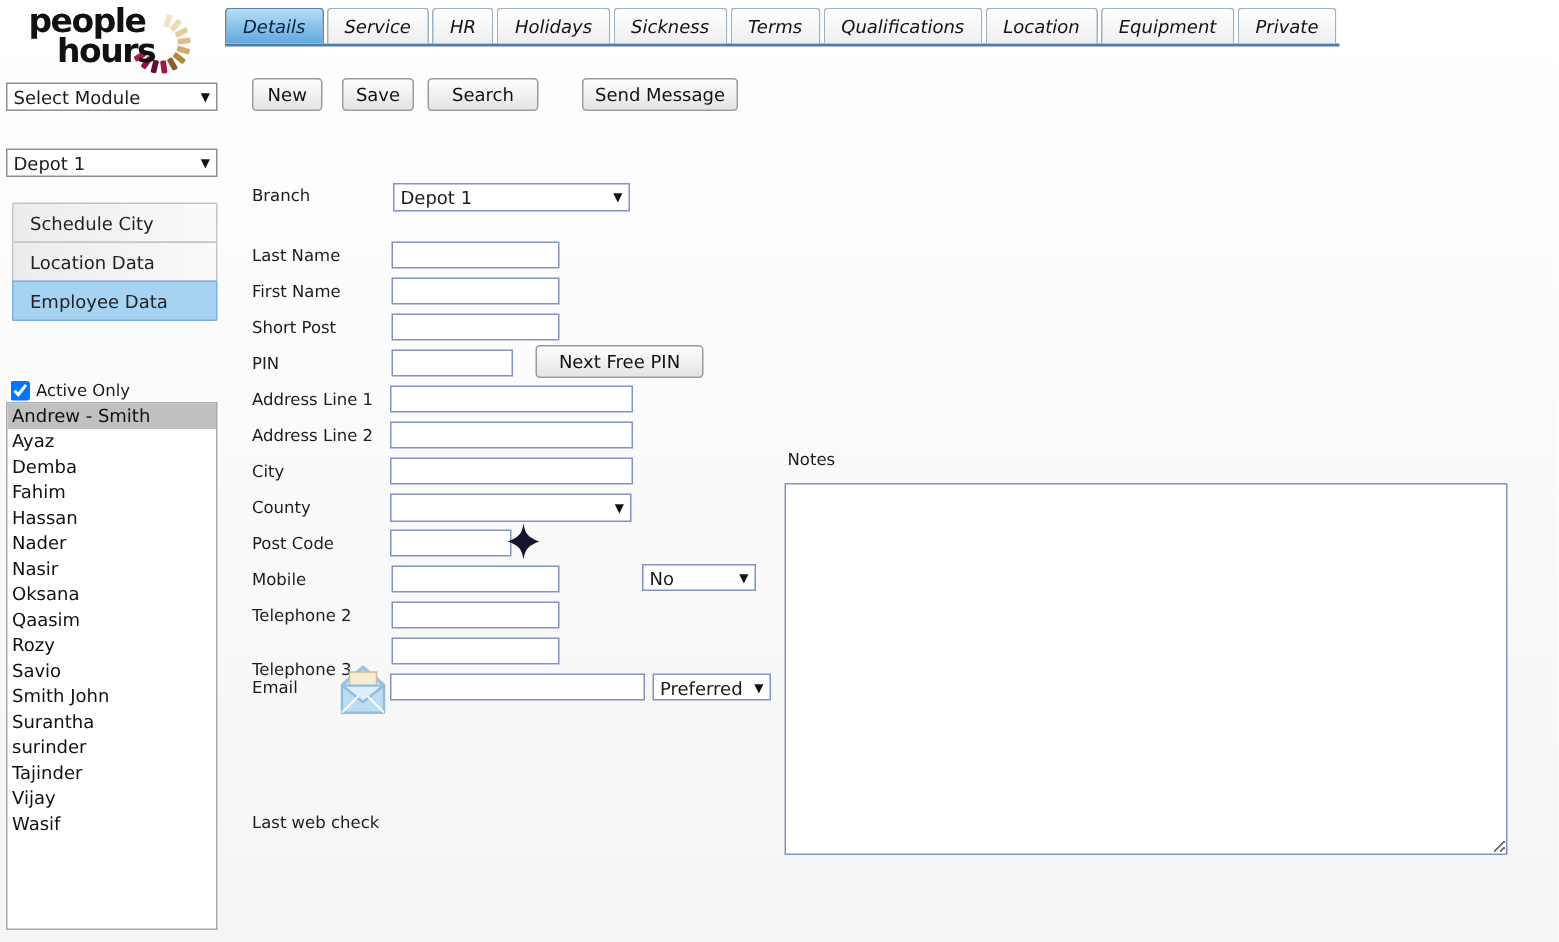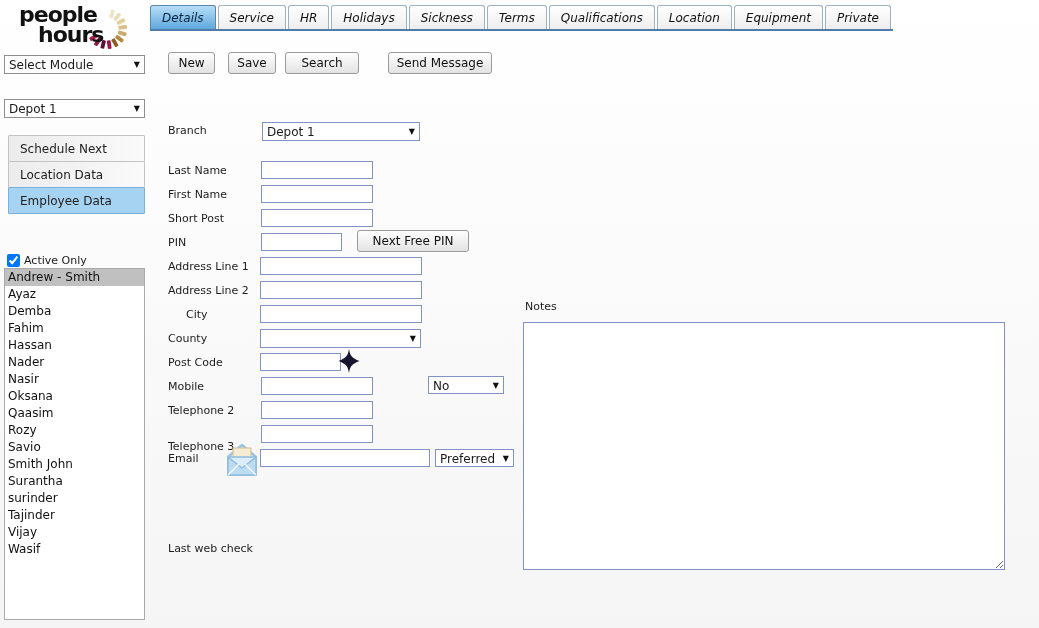--- a/index.html
+++ b/index.html
@@ -95,21 +95,21 @@
     font-family:inherit; font-size:11px; padding:1px 3px; outline:none;
   }
 
   .lbl-branch { left:168px; top:124px; }   .sel-branch { left:262px; top:122px; width:158px; }
   .lbl-lastname { left:168px; top:164px; } .in-lastname { left:261px; top:161px; width:112px; }
   .lbl-firstname { left:168px; top:188px; } .in-firstname { left:261px; top:185px; width:112px; }
   .lbl-shortname { left:168px; top:212px; } .in-shortname { left:261px; top:209px; width:112px; }
   .lbl-pin { left:168px; top:236px; }      .in-pin { left:261px; top:233px; width:81px; }
   .lbl-addr1 { left:168px; top:260px; }    .in-addr1 { left:260px; top:257px; width:162px; }
   .lbl-addr2 { left:168px; top:284px; }    .in-addr2 { left:260px; top:281px; width:162px; }
-  .lbl-city { left:186px; top:308px; }     .in-city { left:260px; top:305px; width:162px; }
+  .lbl-city { left:168px; top:308px; }     .in-city { left:260px; top:305px; width:162px; }
   .lbl-county { left:168px; top:332px; }   .sel-county { left:260px; top:329px; width:161px; }
   .lbl-postcode { left:168px; top:356px; } .in-postcode { left:260px; top:353px; width:81px; }
   .lbl-mobile { left:168px; top:380px; }   .in-mobile { left:261px; top:377px; width:112px; }
   .sel-mobileopt { left:428px; top:376px; width:76px; height:18px; }
   .lbl-tel2 { left:168px; top:404px; }     .in-tel2 { left:261px; top:401px; width:112px; }
   .lbl-tel3 { left:168px; top:428px;margin-top:12px; }     .in-tel3 { left:261px; top:425px; width:112px; }
   .lbl-email { left:168px; top:452px; }    .in-email { left:260px; top:449px; width:170px; }
   .sel-emailopt { left:435px; top:449px; width:79px; height:18px; }
 
   .star-icon { position:absolute; left:337px; top:349px; width:24px; height:24px; }
@@ -154,21 +154,21 @@
   </div>
 
   <div class="fselect gray-border side-select-depot">
     <span>Depot 1</span>
     <span class="caret">▼</span>
   </div>
 
   <div class="nav-stack">
 
       <div class="nav-btn">
-        <span>Schedule Next</span>
+        <span>Schedule City</span>
       </div>
 
       <div class="nav-btn">
         <span>Location Data</span>
       </div>
 
       <div class="nav-btn active">
         <span>Employee Data</span>
       </div>
     </div>

